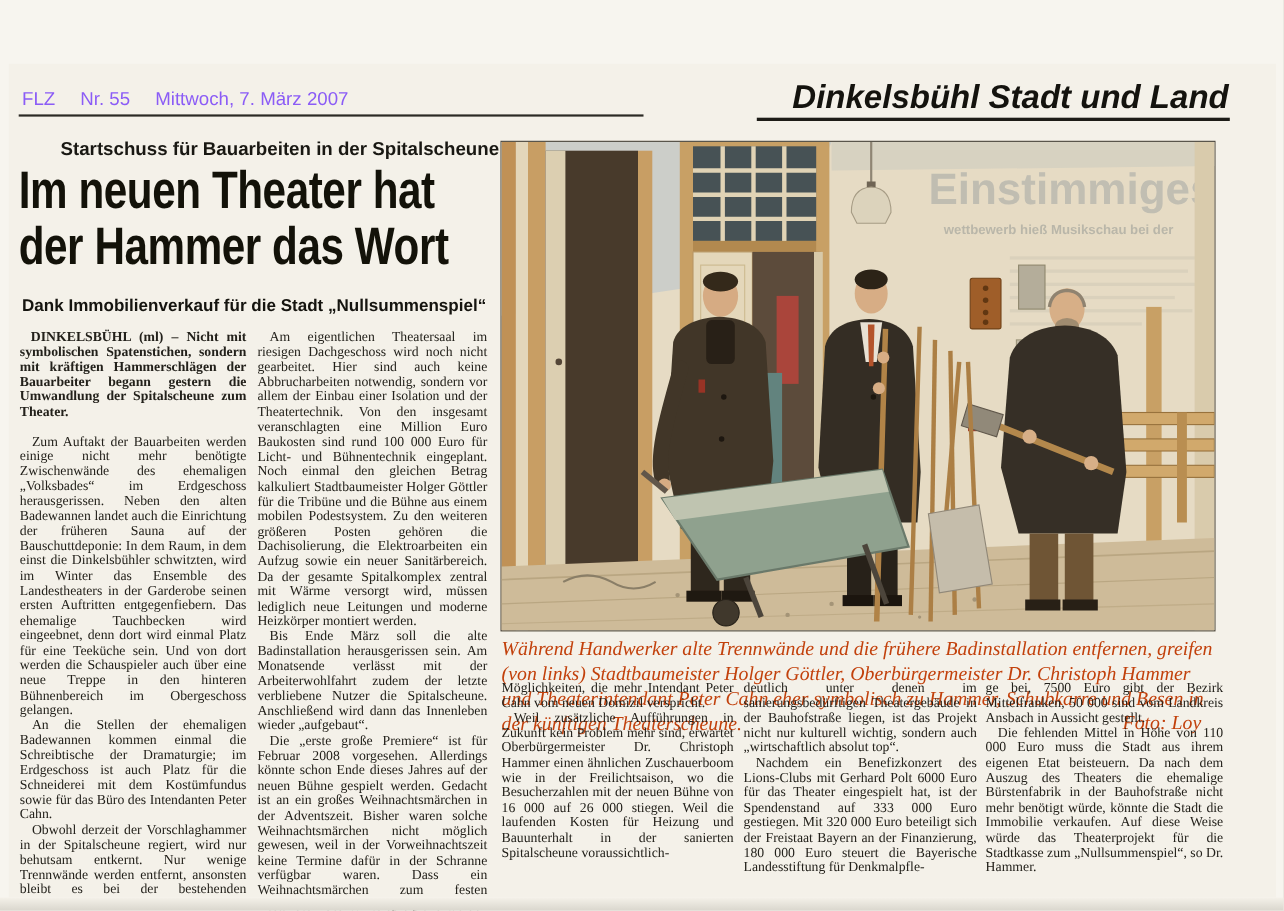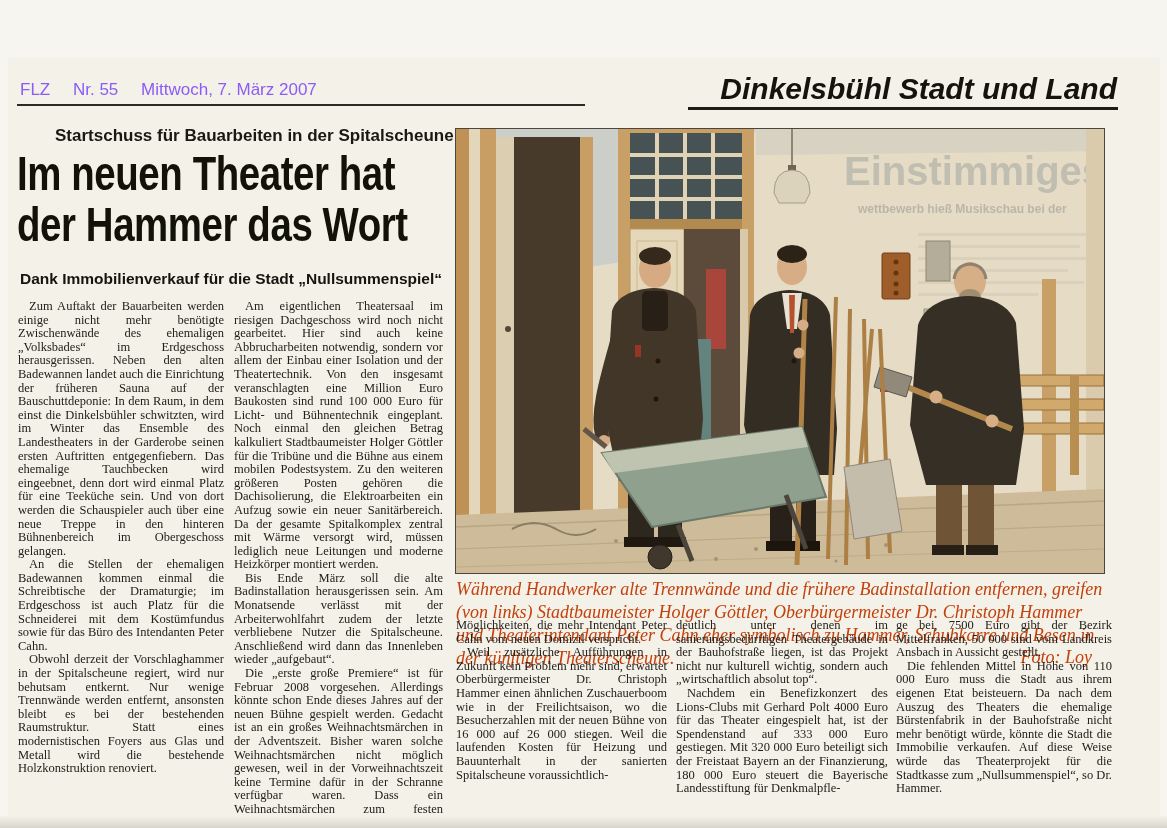--- a/index.html
+++ b/index.html
@@ -58,20 +58,21 @@
   <div class="rule-right"></div>
 
   <div class="kicker">Startschuss für Bauarbeiten in der Spitalscheune</div>
   <div class="headline">
     <div>Im neuen Theater hat</div>
     <div>der Hammer das Wort</div>
   </div>
   <div class="subhead">Dank Immobilienverkauf für die Stadt „Nullsummenspiel“</div>
 
   <div class="bodycol" id="col1">
+    <p class="lead">DINKELSBÜHL (ml) – Nicht mit symbolischen Spatenstichen, sondern mit kräftigen Hammerschlägen der Bauarbeiter begann gestern die Umwandlung der Spitalscheune zum Theater.</p>
     <p>Zum Auftakt der Bauarbeiten werden einige nicht mehr benötigte Zwischenwände des ehemaligen „Volksbades“ im Erdgeschoss herausgerissen. Neben den alten Badewannen landet auch die Einrichtung der früheren Sauna auf der Bauschuttdeponie: In dem Raum, in dem einst die Dinkelsbühler schwitzten, wird im Winter das Ensemble des Landestheaters in der Garderobe seinen ersten Auftritten entgegenfiebern. Das ehemalige Tauchbecken wird eingeebnet, denn dort wird einmal Platz für eine Teeküche sein. Und von dort werden die Schauspieler auch über eine neue Treppe in den hinteren Bühnenbereich im Obergeschoss gelangen.</p>
     <p>An die Stellen der ehemaligen Badewannen kommen einmal die Schreibtische der Dramaturgie; im Erdgeschoss ist auch Platz für die Schneiderei mit dem Kostümfundus sowie für das Büro des Intendanten Peter Cahn.</p>
     <p>Obwohl derzeit der Vorschlaghammer in der Spitalscheune regiert, wird nur behutsam entkernt. Nur wenige Trennwände werden entfernt, ansonsten bleibt es bei der bestehenden Raumstruktur. Statt eines modernistischen Foyers aus Glas und Metall wird die bestehende Holzkonstruktion renoviert.</p>
   </div>
   <div class="bodycol" id="col2">
     <p>Am eigentlichen Theatersaal im riesigen Dachgeschoss wird noch nicht gearbeitet. Hier sind auch keine Abbrucharbeiten notwendig, sondern vor allem der Einbau einer Isolation und der Theatertechnik. Von den insgesamt veranschlagten eine Million Euro Baukosten sind rund 100 000 Euro für Licht- und Bühnentechnik eingeplant. Noch einmal den gleichen Betrag kalkuliert Stadtbaumeister Holger Göttler für die Tribüne und die Bühne aus einem mobilen Podestsystem. Zu den weiteren größeren Posten gehören die Dachisolierung, die Elektroarbeiten ein Aufzug sowie ein neuer Sanitärbereich. Da der gesamte Spitalkomplex zentral mit Wärme versorgt wird, müssen lediglich neue Leitungen und moderne Heizkörper montiert werden.</p>
     <p>Bis Ende März soll die alte Badinstallation herausgerissen sein. Am Monatsende verlässt mit der Arbeiterwohlfahrt zudem der letzte verbliebene Nutzer die Spitalscheune. Anschließend wird dann das Innenleben wieder „aufgebaut“.</p>
     <p>Die „erste große Premiere“ ist für Februar 2008 vorgesehen. Allerdings könnte schon Ende dieses Jahres auf der neuen Bühne gespielt werden. Gedacht ist an ein großes Weihnachtsmärchen in der Adventszeit. Bisher waren solche Weihnachtsmärchen nicht möglich gewesen, weil in der Vorweihnachtszeit keine Termine dafür in der Schranne verfügbar waren. Dass ein Weihnachtsmärchen zum festen Bestandteil des Winterspielplans werden soll, gehört zu den vielen neuen</p>
   </div>
 
@@ -233,21 +234,21 @@
     <span>Während Handwerker alte Trennwände und die frühere Badinstallation entfernen, greifen (von links) Stadtbaumeister Holger Göttler, Oberbürgermeister Dr. Christoph Hammer und Theaterintendant Peter Cahn eher symbolisch zu Hammer, Schubkarre und Besen in der künftigen Theaterscheune.</span>
     <span class="credit">Foto: Loy</span>
   </div>
 
   <div class="bodycol" id="col3">
     <p class="no-indent">Möglichkeiten, die mehr Intendant Peter Cahn vom neuen Domizil verspricht.</p>
     <p>Weil zusätzliche Aufführungen in Zukunft kein Problem mehr sind, erwartet Oberbürgermeister Dr. Christoph Hammer einen ähnlichen Zuschauerboom wie in der Freilichtsaison, wo die Besucherzahlen mit der neuen Bühne von 16 000 auf 26 000 stiegen. Weil die laufenden Kosten für Heizung und Bauunterhalt in der sanierten Spitalscheune voraussichtlich-</p>
   </div>
   <div class="bodycol" id="col4">
     <p class="no-indent">deutlich unter denen im sanierungsbedürftigen Theatergebäude in der Bauhofstraße liegen, ist das Projekt nicht nur kulturell wichtig, sondern auch „wirtschaftlich absolut top“.</p>
-    <p>Nachdem ein Benefizkonzert des Lions-Clubs mit Gerhard Polt 4000 Euro für das Theater eingespielt hat, ist der Spendenstand auf 333 000 Euro gestiegen. Mit 320 000 Euro beteiligt sich der Freistaat Bayern an der Finanzierung, 180 000 Euro steuert die Bayerische Landesstiftung für Denkmalpfle-</p>
+    <p>Nachdem ein Benefizkonzert des Lions-Clubs mit Gerhard Polt 6000 Euro für das Theater eingespielt hat, ist der Spendenstand auf 333 000 Euro gestiegen. Mit 320 000 Euro beteiligt sich der Freistaat Bayern an der Finanzierung, 180 000 Euro steuert die Bayerische Landesstiftung für Denkmalpfle-</p>
   </div>
   <div class="bodycol" id="col5">
     <p class="no-indent">ge bei, 7500 Euro gibt der Bezirk Mittelfranken, 50 000 sind vom Landkreis Ansbach in Aussicht gestellt.</p>
     <p>Die fehlenden Mittel in Höhe von 110 000 Euro muss die Stadt aus ihrem eigenen Etat beisteuern. Da nach dem Auszug des Theaters die ehemalige Bürstenfabrik in der Bauhofstraße nicht mehr benötigt würde, könnte die Stadt die Immobilie verkaufen. Auf diese Weise würde das Theaterprojekt für die Stadtkasse zum „Nullsummenspiel“, so Dr. Hammer.</p>
   </div>
 
   <div class="bottom-edge"></div>
 </div>
 
 </body></html>

